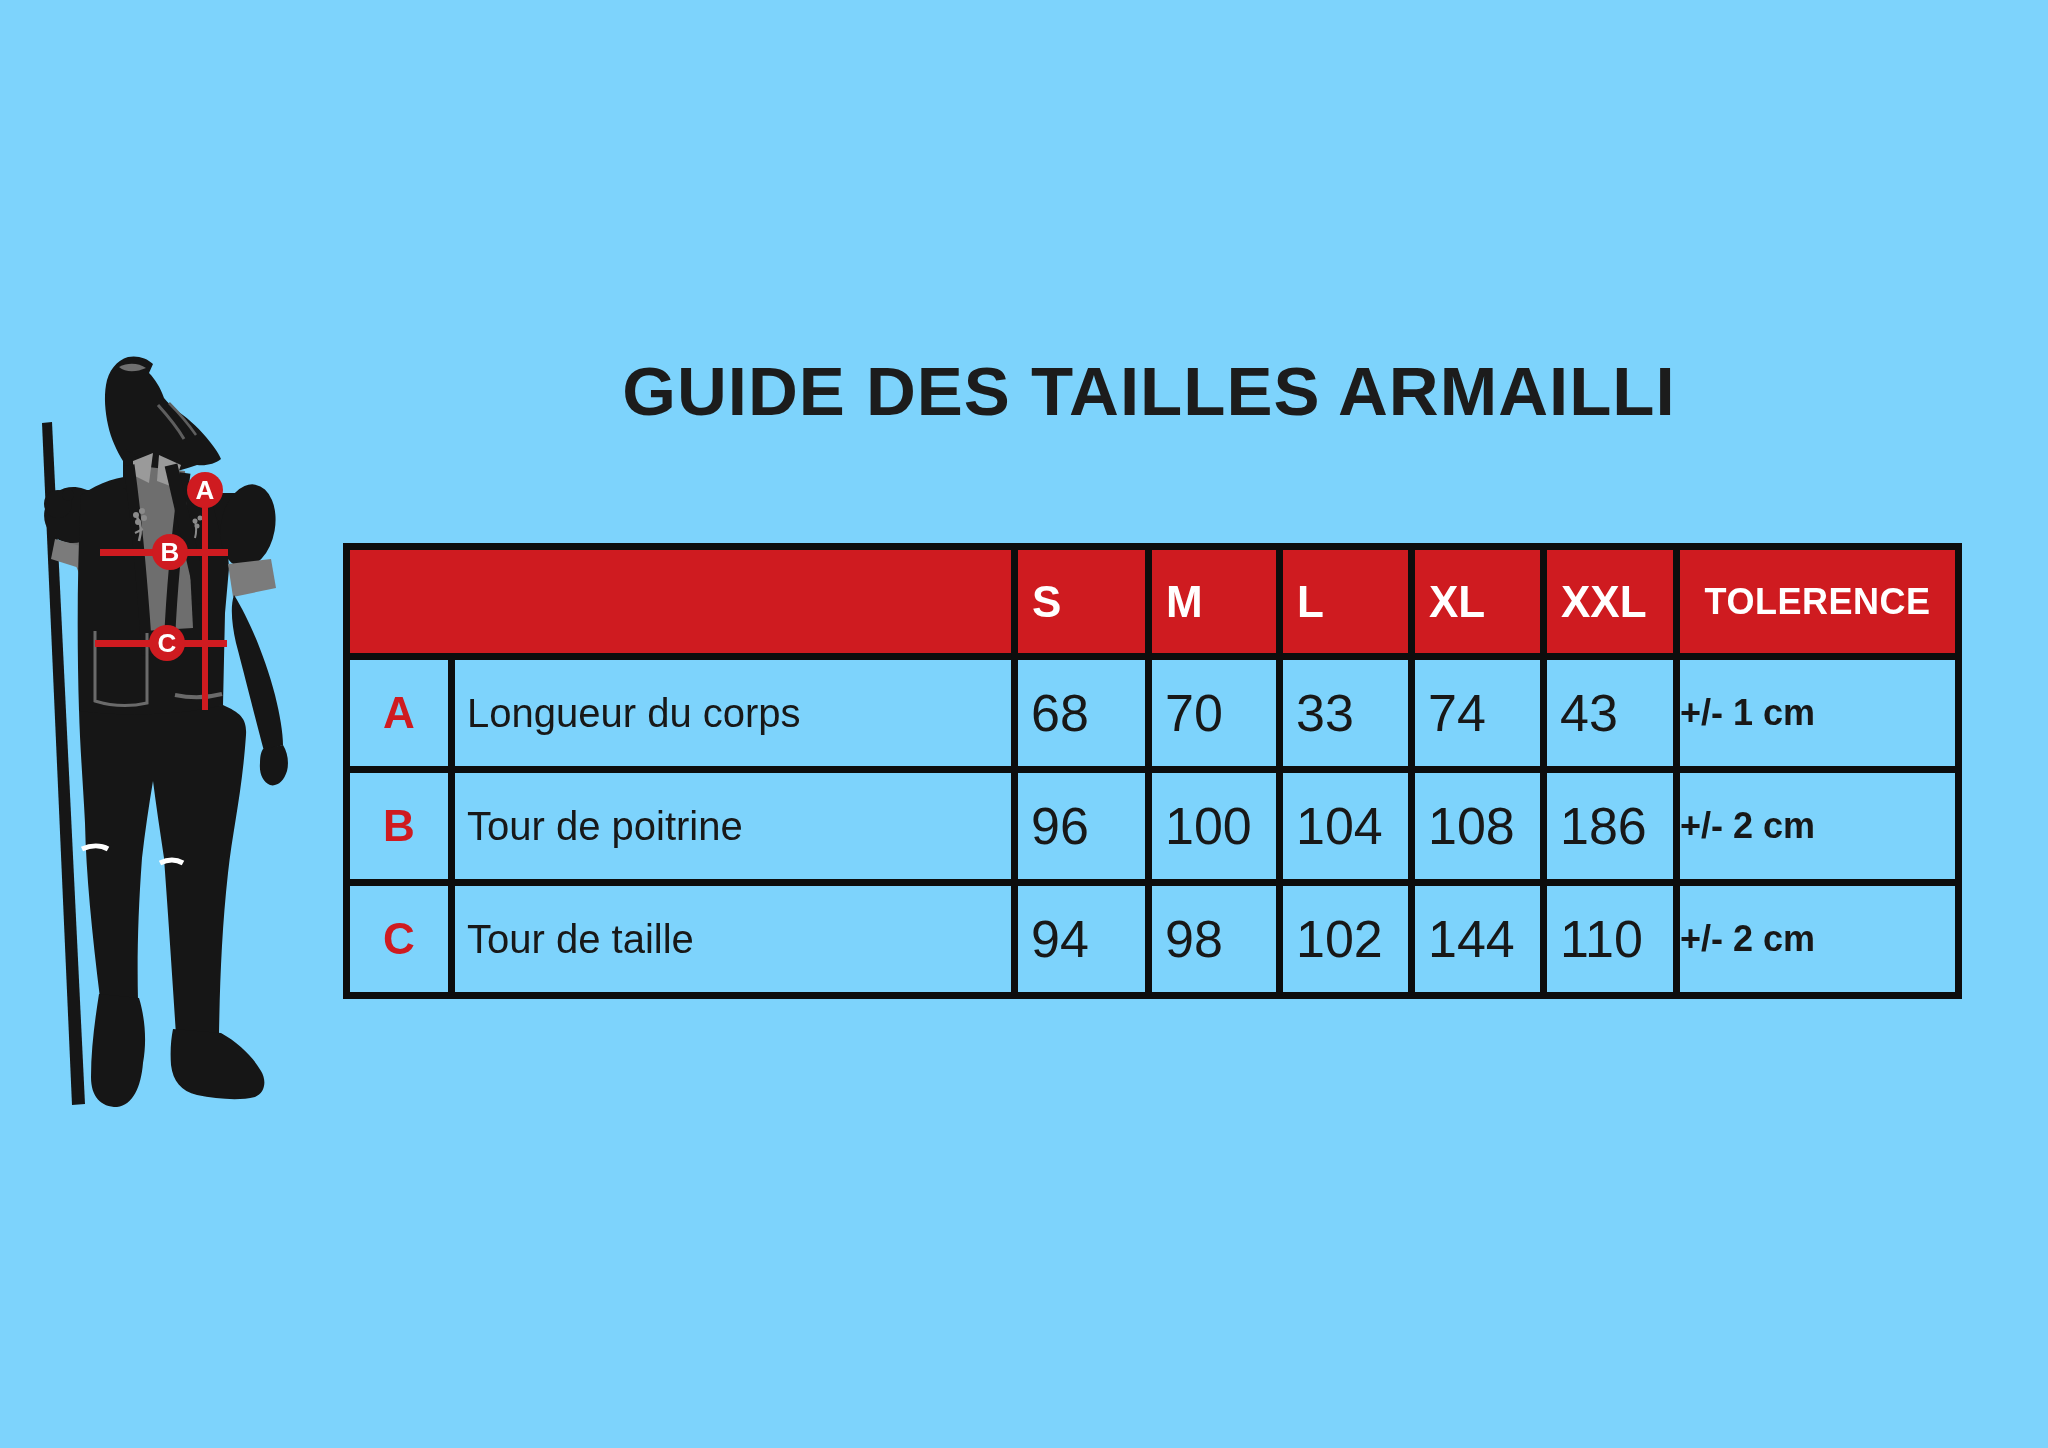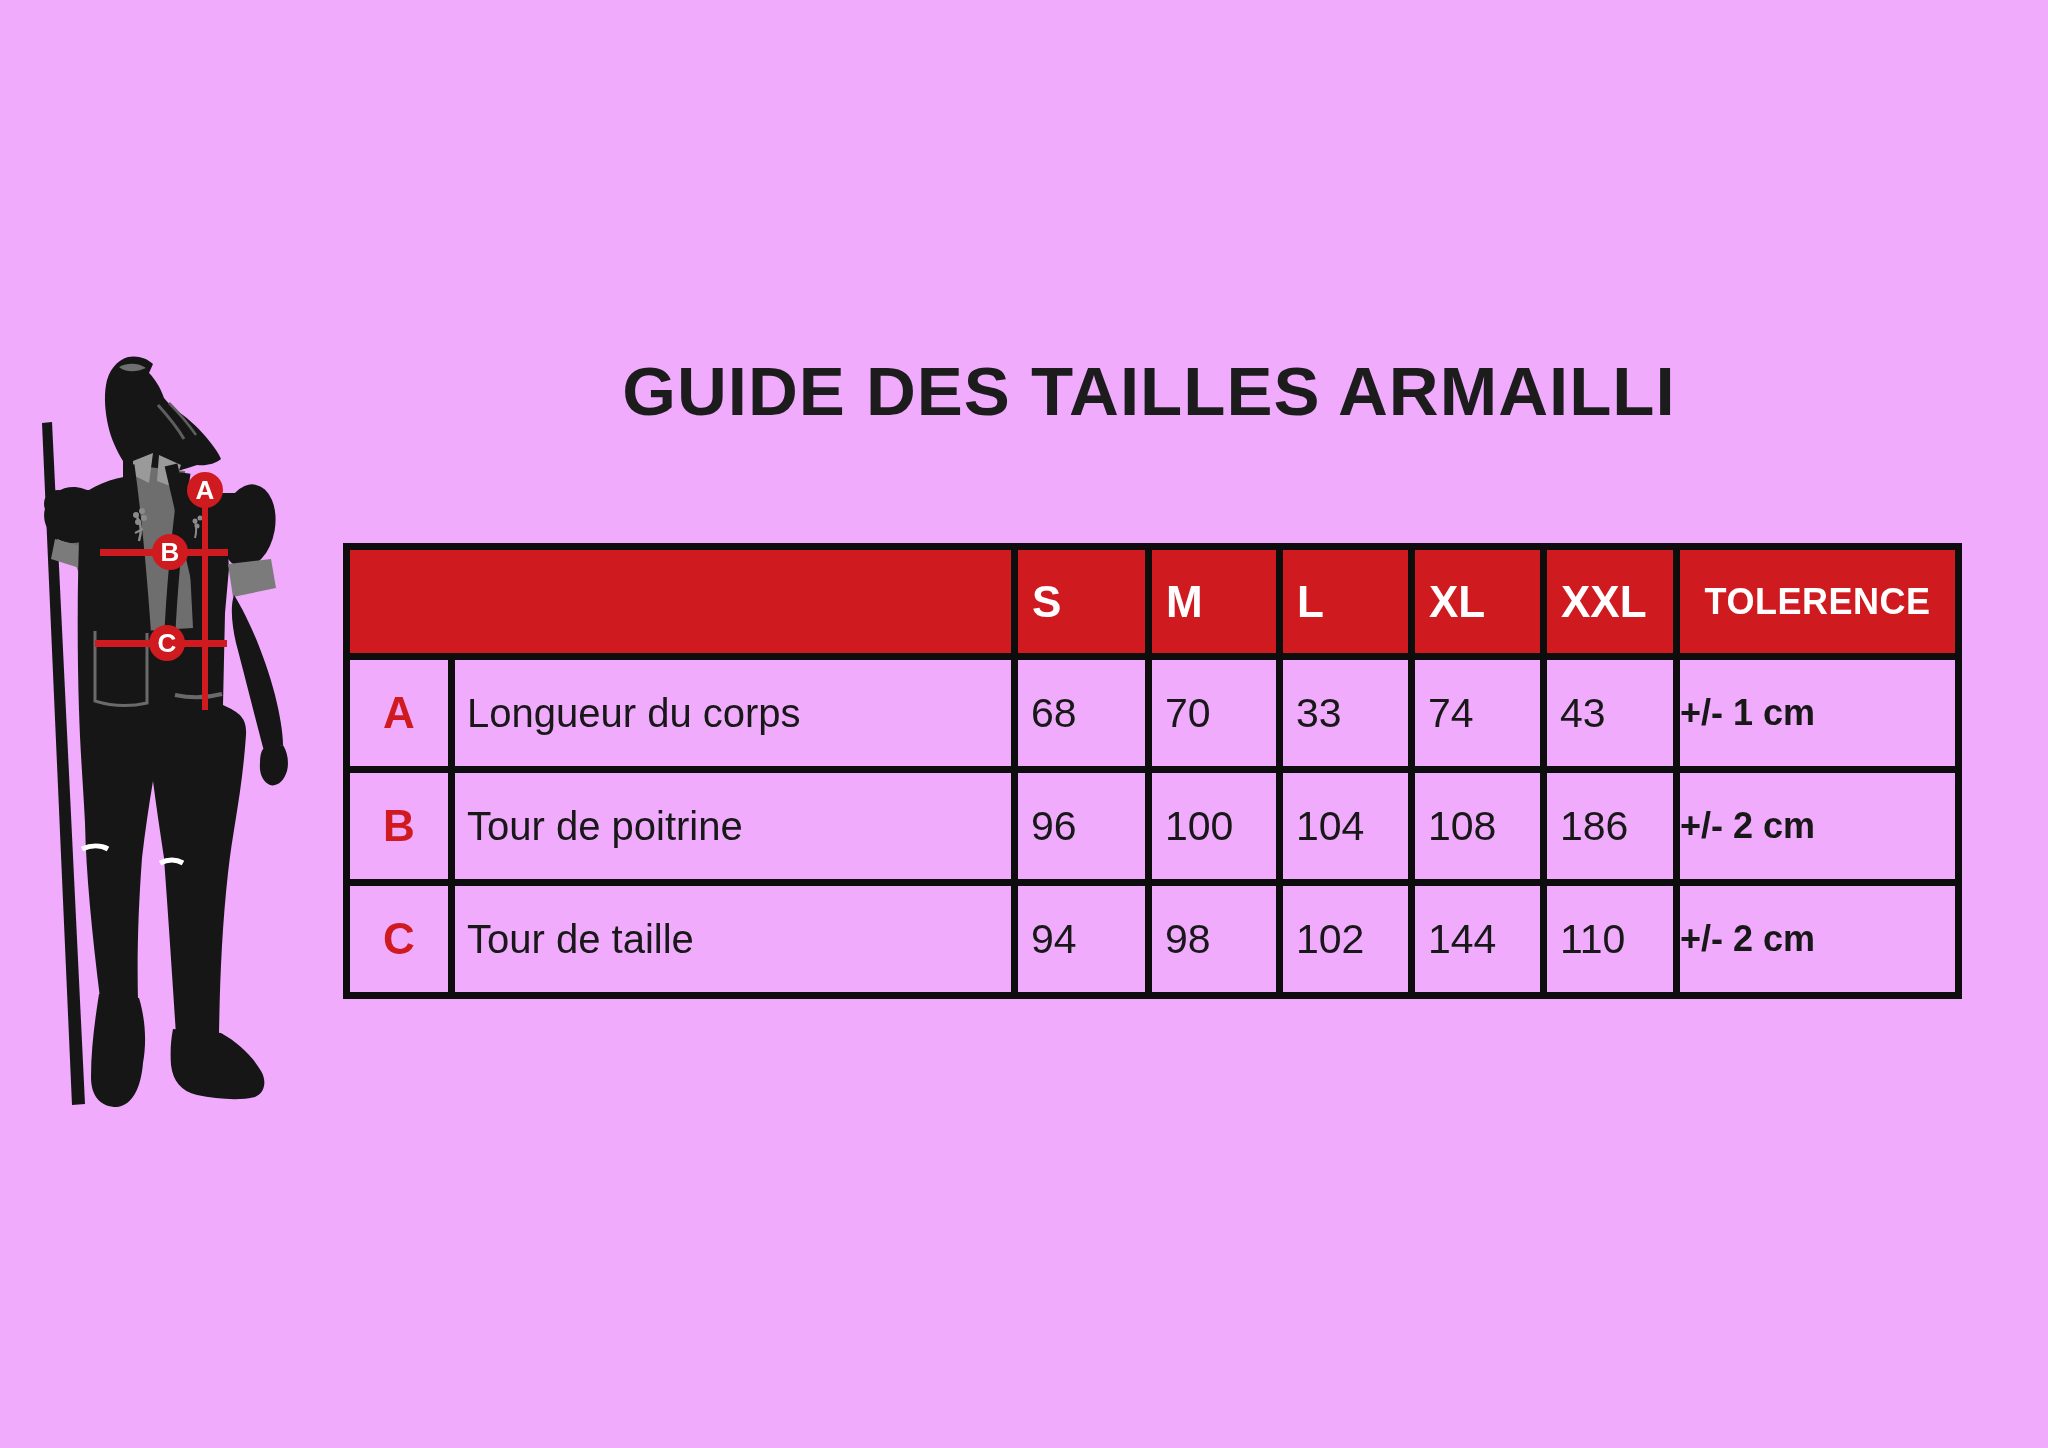--- a/index.html
+++ b/index.html
@@ -1,20 +1,20 @@
 <!DOCTYPE html>
 <html><head>
 <meta charset="utf-8">
 <style>
   html, body { margin: 0; padding: 0; background: #ffffff; }
   .canvas {
     position: relative;
     width: 2048px;
     height: 1448px;
-    background: #f0abfc;
+    background: #7dd3fc;
     font-family: "Liberation Sans", sans-serif;
     overflow: hidden;
   }
   .page-title {
     position: absolute;
     left: 343px;
     top: 352px;
     width: 1612px;
     text-align: center;
     font-size: 69px;
@@ -66,21 +66,21 @@
     font-size: 44px;
     text-align: center;
     padding: 0;
   }
   td.label {
     font-size: 40px;
     color: #181818;
     padding: 0 0 0 12px;
   }
   td.val {
-    font-size: 41px;
+    font-size: 52px;
     color: #181818;
     padding: 0 0 0 13px;
   }
   td.tolv {
     font-size: 36px;
     font-weight: bold;
     color: #181818;
     text-align: left;
     padding: 0;
   }

